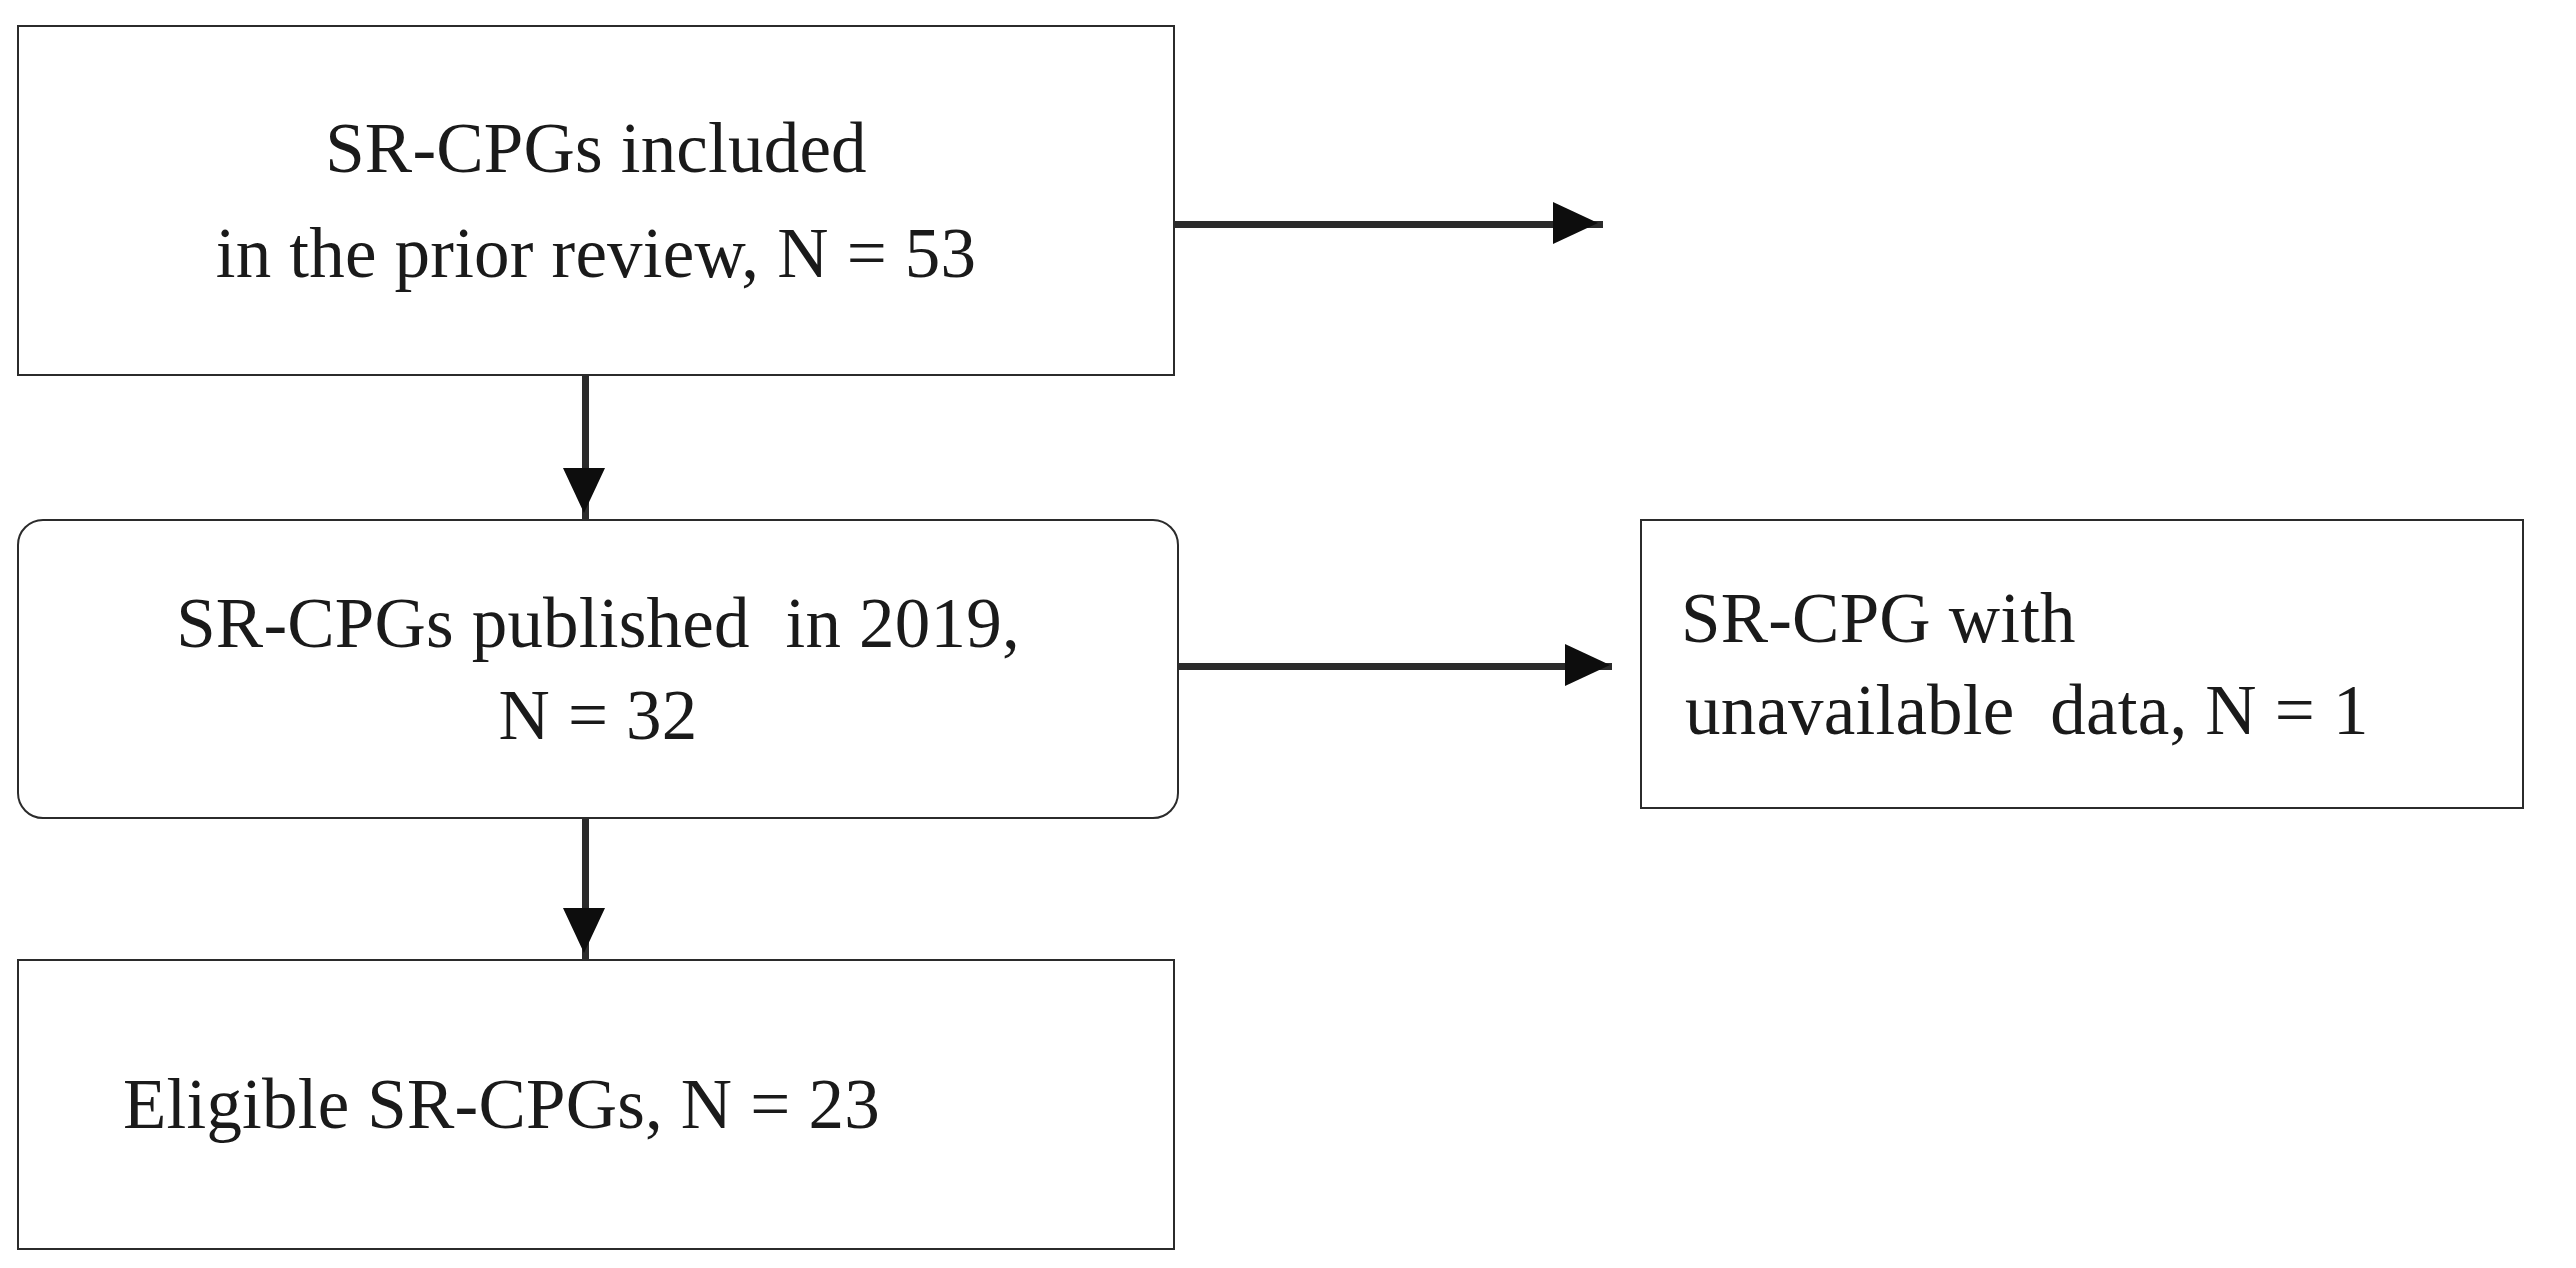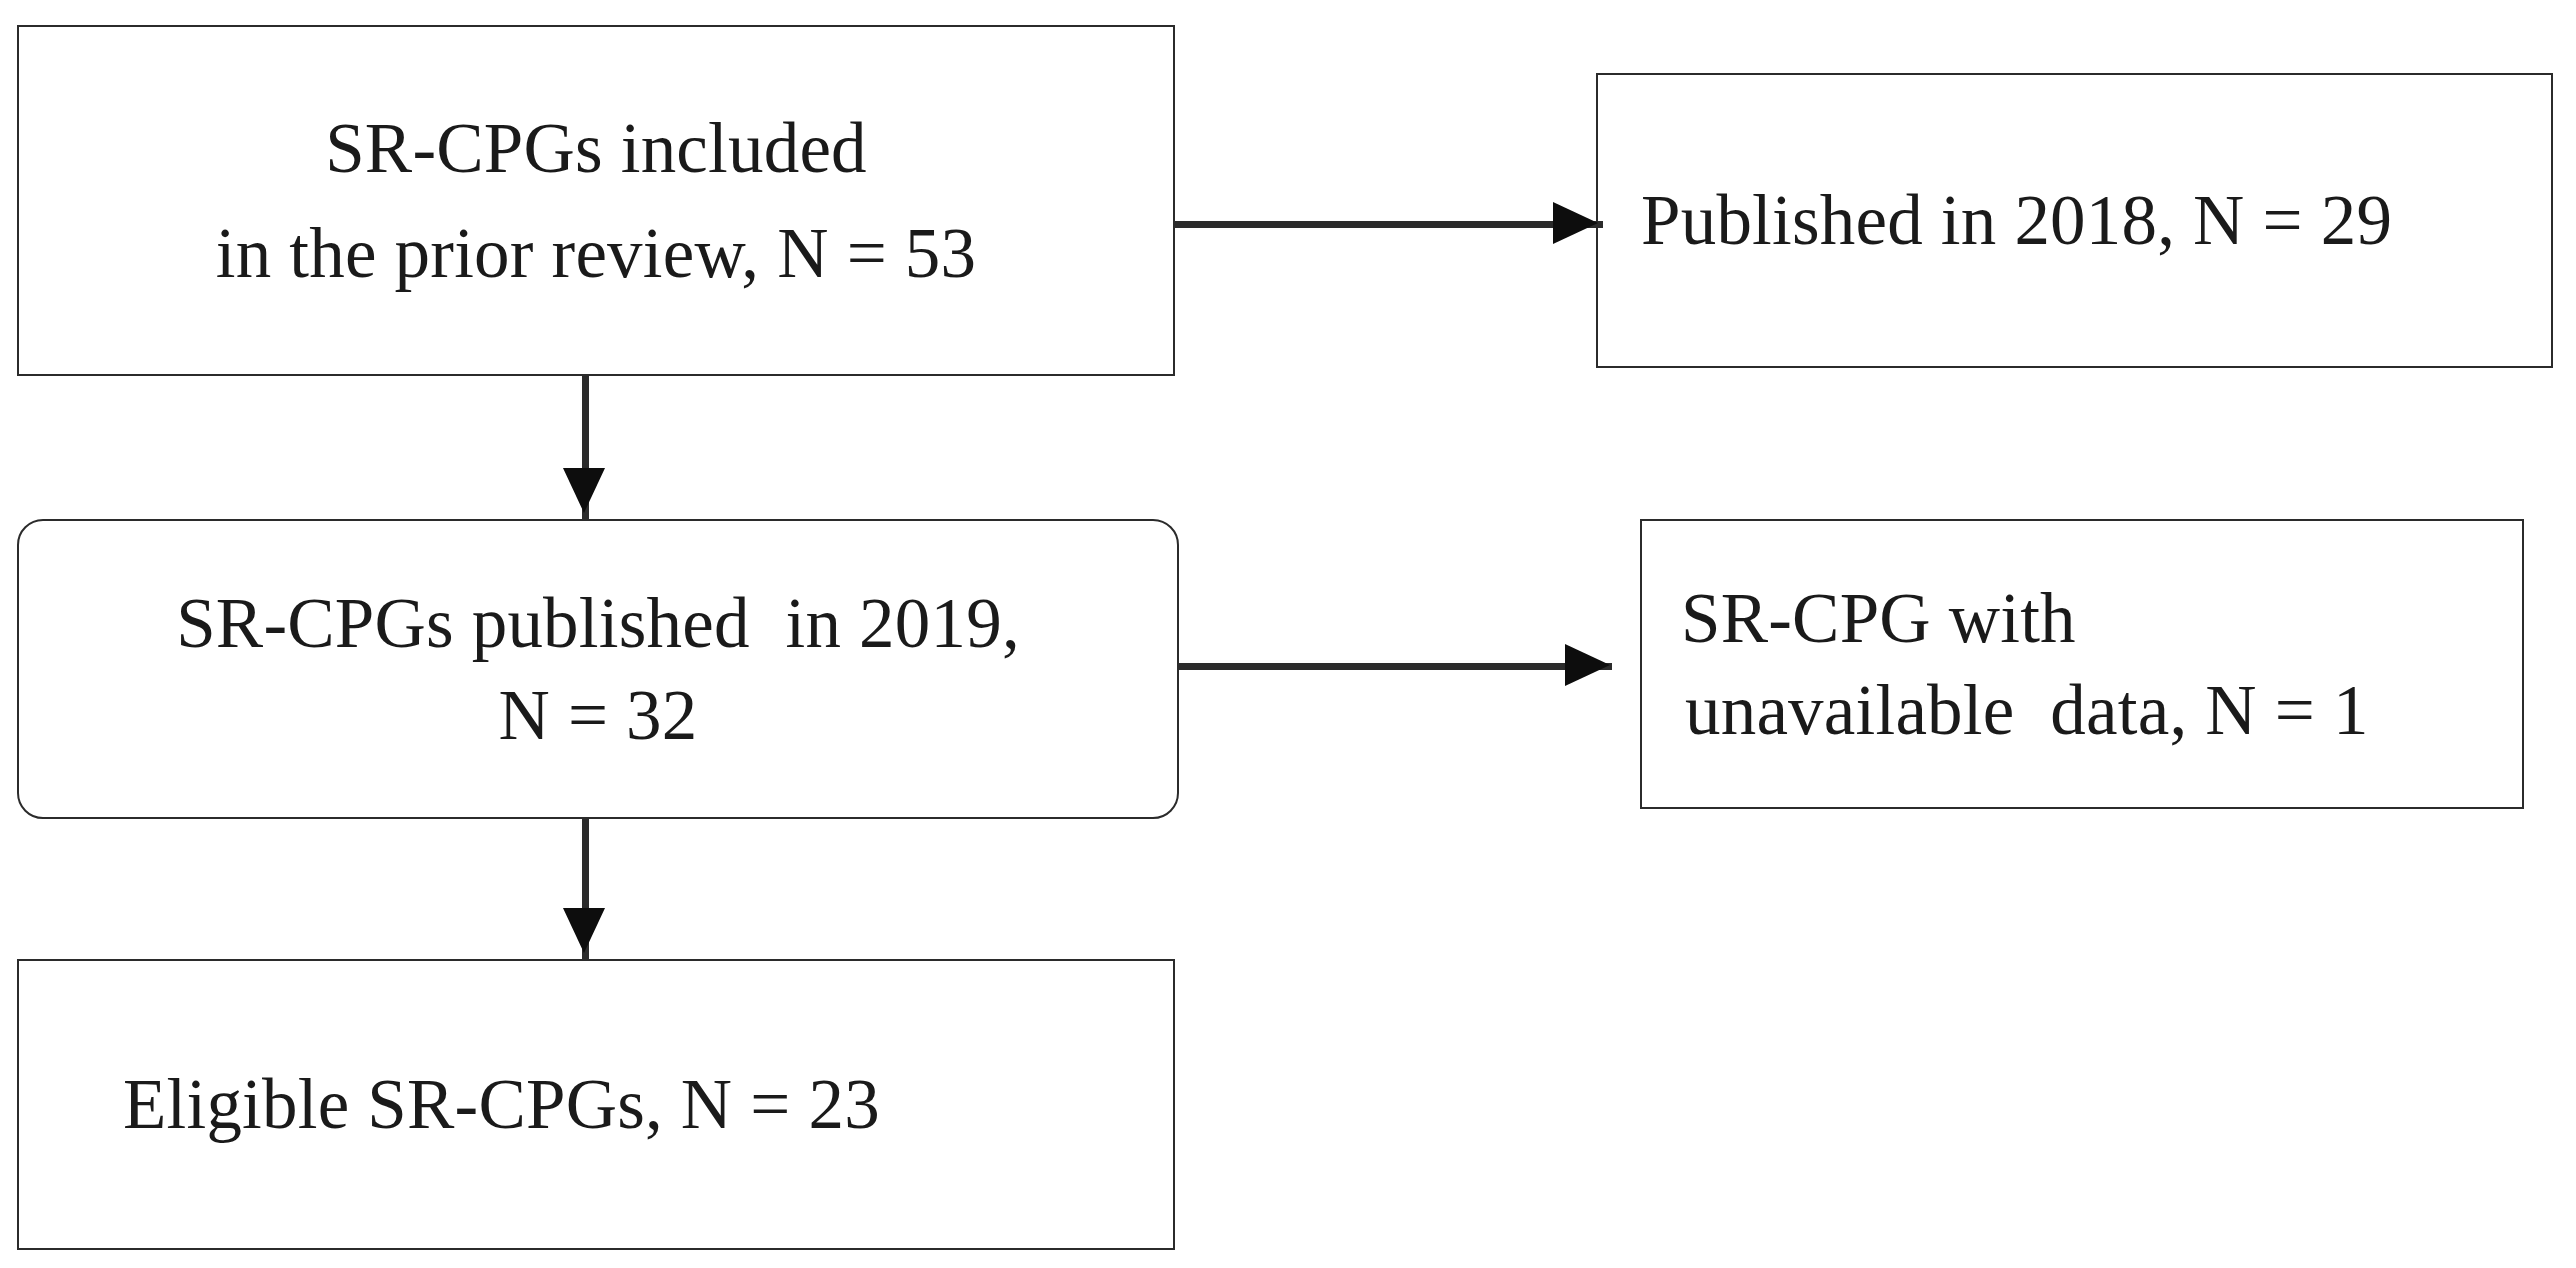--- a/index.html
+++ b/index.html
@@ -63,23 +63,20 @@
 </head>
 <body>
 
 <div id="canvas">
 
   <div class="node align-center" style="left:17px; top:25px; width:1158px; height:351px;gap:12px;">
     <div class="node-text">SR-CPGs included</div>
     <div class="node-text">in the prior review, N = 53</div>
   </div>
 
-  <div class="node align-left" style="left:1596px; top:73px; width:957px; height:295px;">
-    <div class="node-text" style="padding-left:43px;">Published in 2018, N = 29</div>
-  </div>
 
   <div class="node align-center" style="left:17px; top:519px; width:1162px; height:300px;border-radius:26px;">
     <div class="node-text">SR-CPGs published  in 2019,</div>
     <div class="node-text">N = 32</div>
   </div>
 
   <div class="node align-left" style="left:1608px; top:519px; width:884px; height:290px;margin-left:32px;">
     <div class="node-text" style="padding-left:39px;">SR-CPG with</div>
     <div class="node-text" style="padding-left:43px;">unavailable  data, N = 1</div>
   </div>

